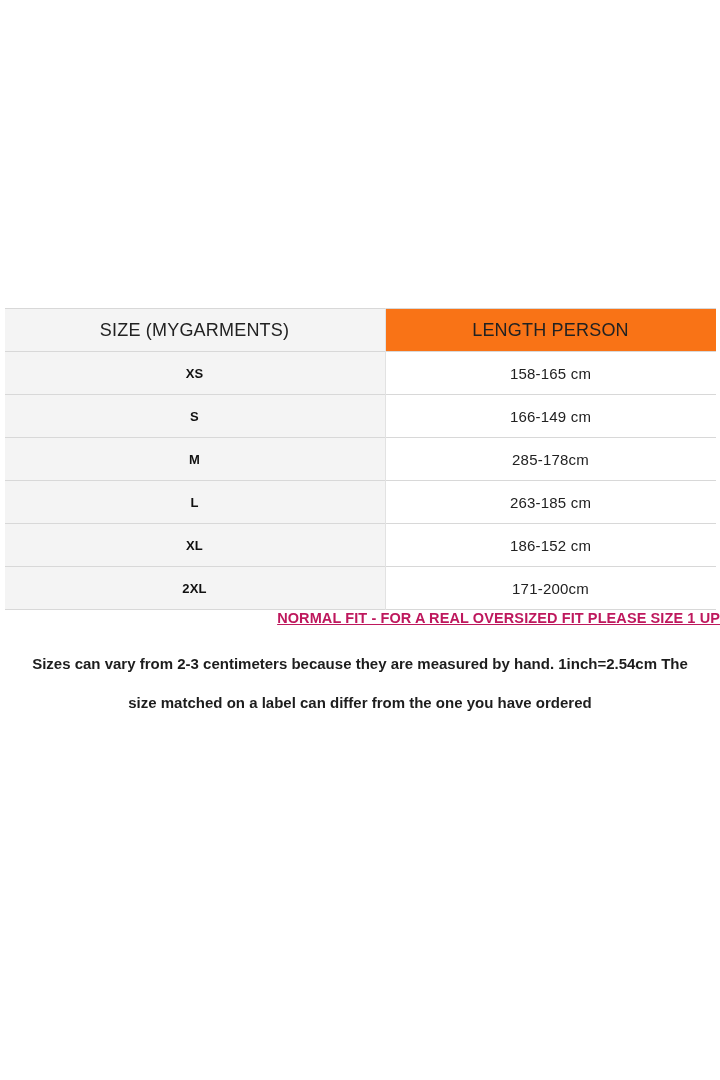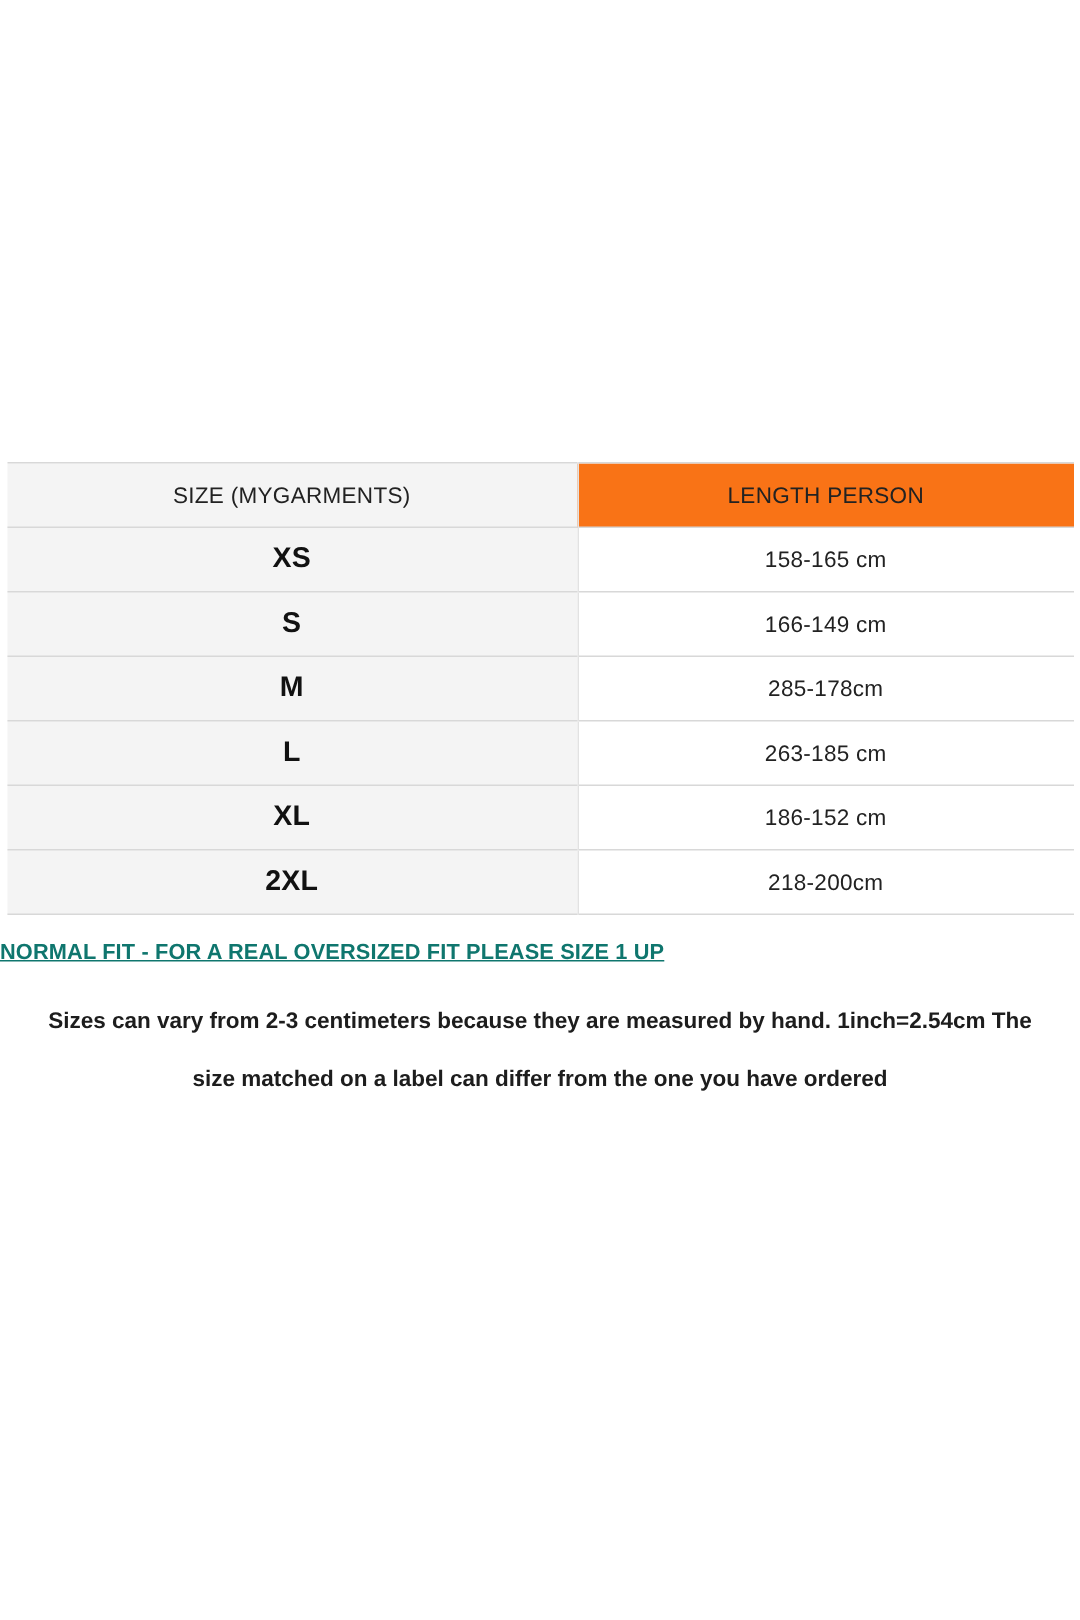--- a/index.html
+++ b/index.html
@@ -55,48 +55,47 @@
     background: #f4f4f4;
     border-right: 1px solid #e2e2e2;
   }
 
   .col-right {
     width: 330px;
     background: #ffffff;
   }
 
   .size-table thead th {
-    font-size: 15px;
+    font-size: 18px;
     color: #222222;
     font-weight: 400;
   }
 
   .size-table thead th.col-right {
     background: #f97316;
   }
 
   .size-table tbody td.col-left {
     font-weight: bold;
     color: #111111;
-    font-size: 19px;
+    font-size: 13px;
   }
 
   .size-table tbody td.col-right {
     color: #222222;
     font-size: 15px;
     background: #ffffff;
   }
 
   .fit-note {
-    text-align: left;
-    margin-top: 17px;
+    text-align: right;
     font-size: 14.5px;
     font-weight: bold;
     text-decoration: underline;
-    color: #0f766e;
+    color: #be185d;
     letter-spacing: 0.1px;
   }
 
   .disclaimer {
     margin: 18px auto 0 auto;
     width: 672px;
     text-align: center;
     font-size: 15px;
     font-weight: bold;
     line-height: 2.6;
@@ -133,21 +132,21 @@
       <tr>
         <td class="col-left">L</td>
         <td class="col-right">263-185 cm</td>
       </tr>
       <tr>
         <td class="col-left">XL</td>
         <td class="col-right">186-152 cm</td>
       </tr>
       <tr>
         <td class="col-left">2XL</td>
-        <td class="col-right">218-200cm</td>
+        <td class="col-right">171-200cm</td>
       </tr>
     </tbody>
   </table>
 
   <div class="fit-note">NORMAL FIT - FOR A REAL OVERSIZED FIT PLEASE SIZE 1 UP</div>
 
   <div class="disclaimer">Sizes can vary from 2-3 centimeters because they are measured by hand. 1inch=2.54cm The size matched on a label can differ from the one you have ordered</div>
 
 </div>
 

